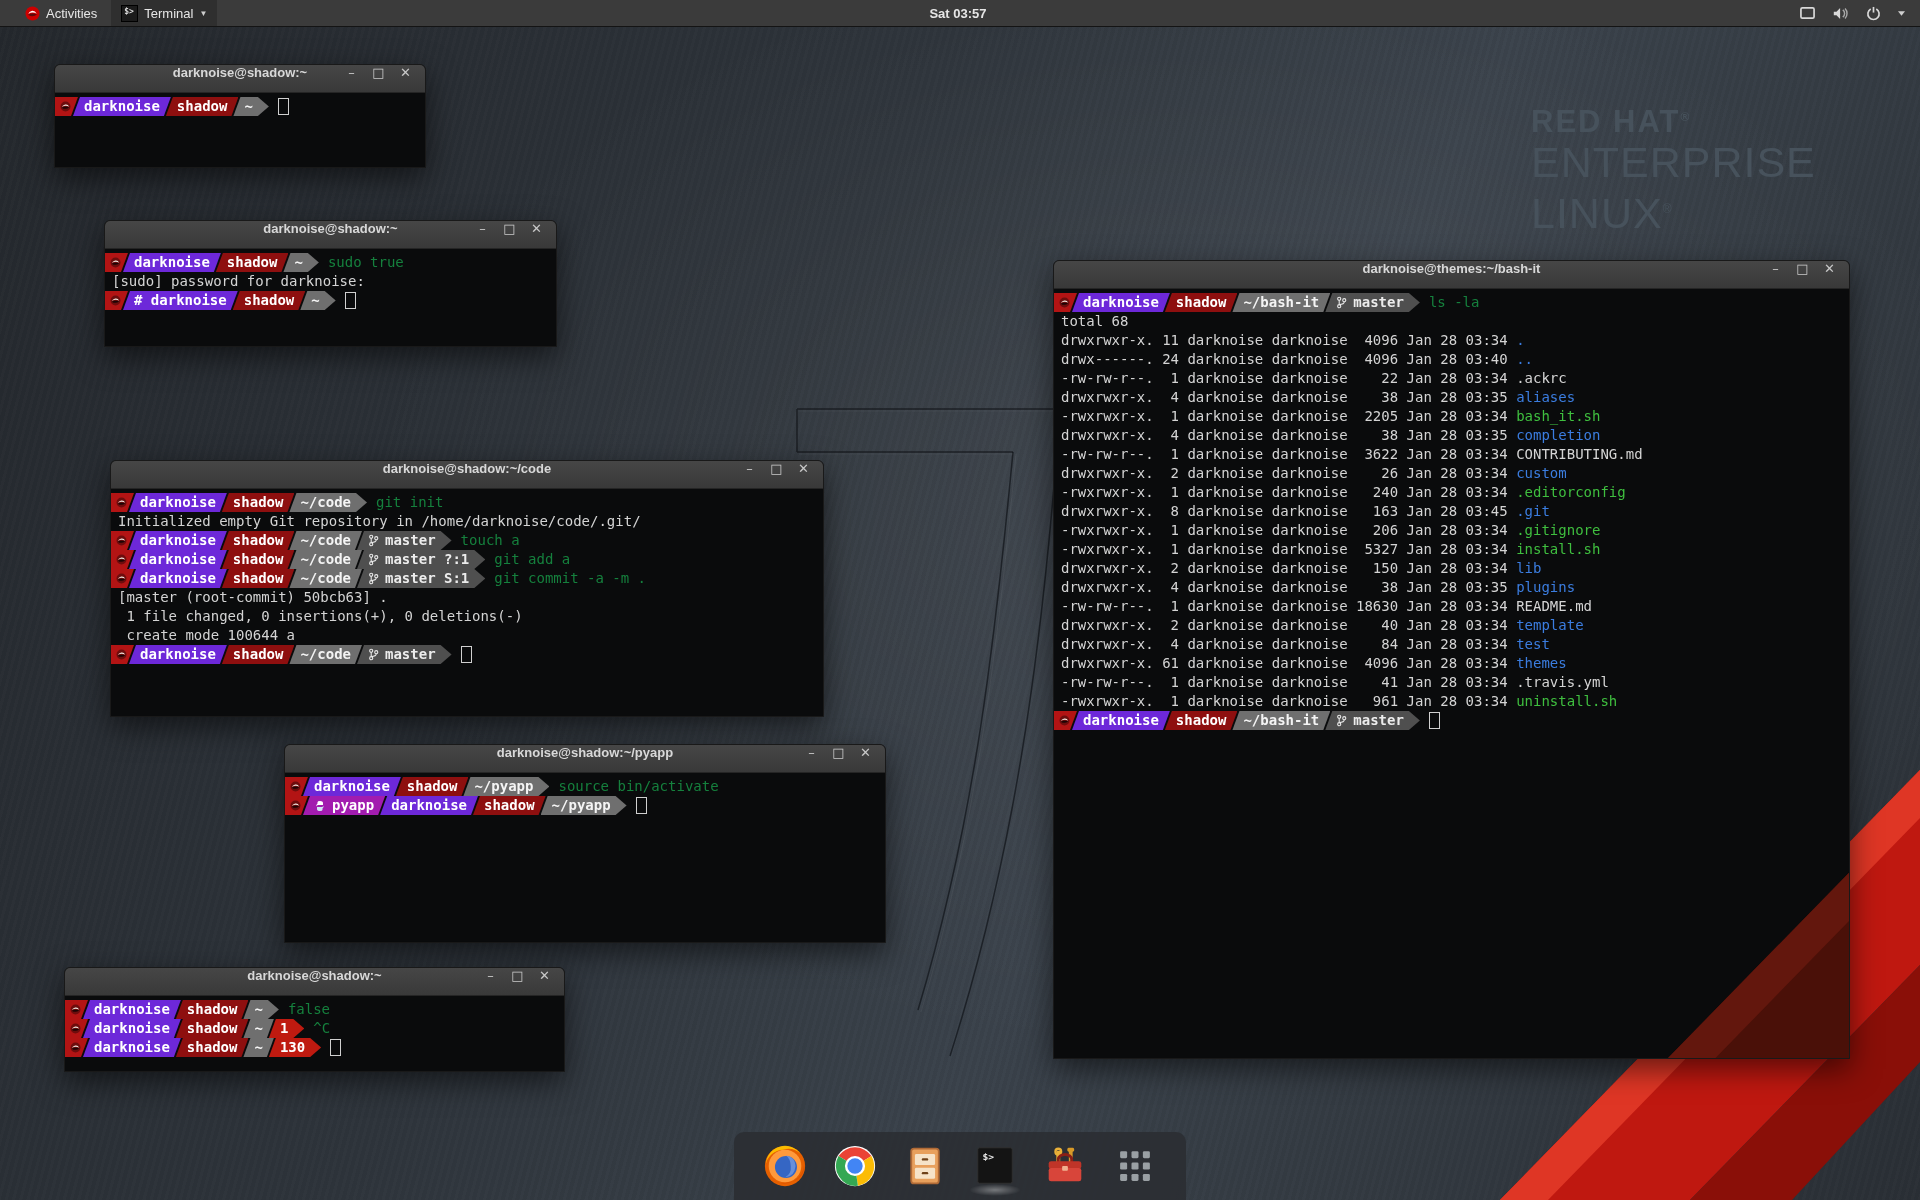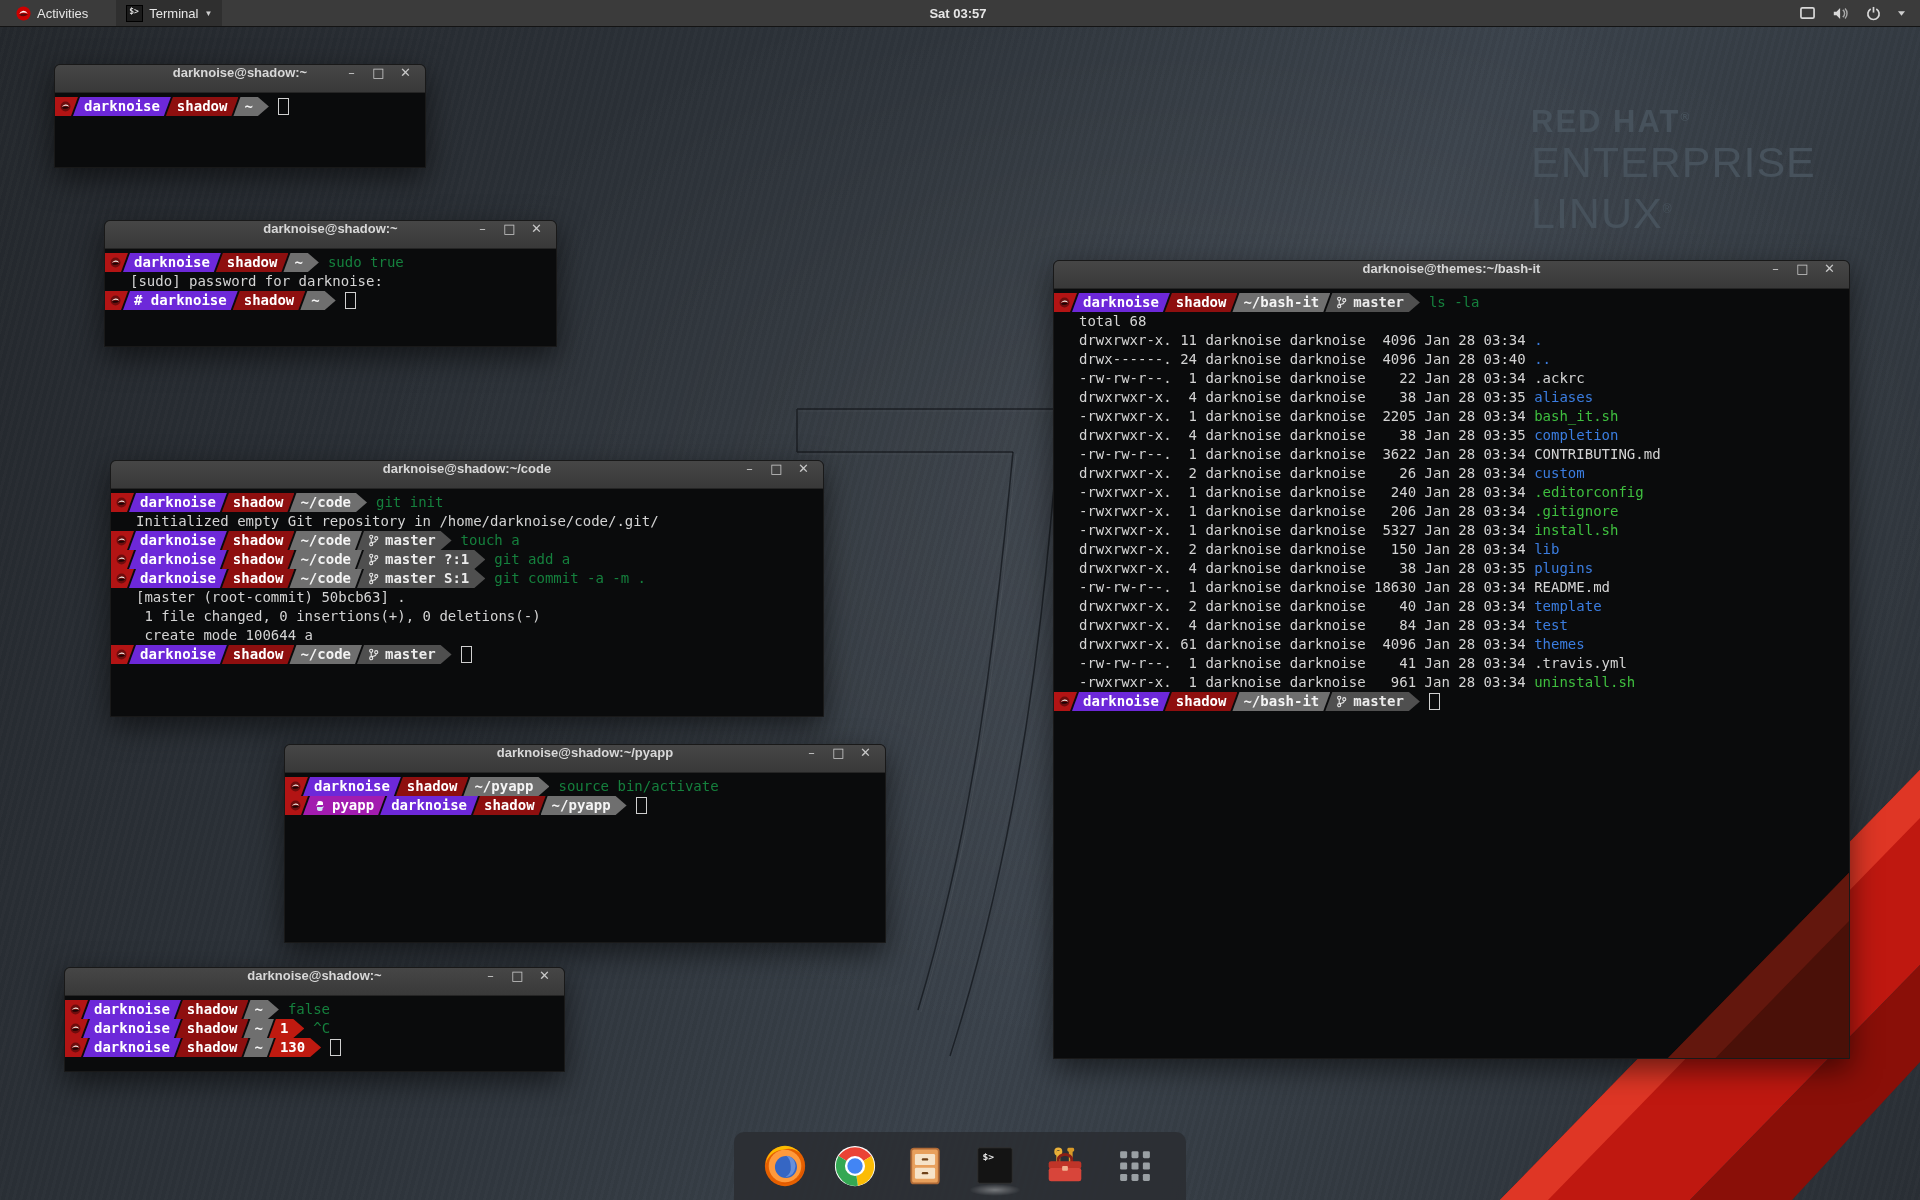--- a/index.html
+++ b/index.html
@@ -14,21 +14,21 @@
     background:repeating-linear-gradient(105deg,rgba(255,255,255,0.012) 0 3px,rgba(0,0,0,0.025) 3px 7px);}
   .bg-lines{position:absolute;inset:0;pointer-events:none}
   .redband{position:absolute;inset:0;pointer-events:none}
   .band1{background:#bf1810;clip-path:polygon(1500px 1200px,1920px 770px,1920px 965px,1690px 1200px)}
   .bstreak{background:#e23a28;clip-path:polygon(1500px 1200px,1920px 770px,1920px 818px,1548px 1200px)}
   .band2{background:#8a0f08;clip-path:polygon(1690px 1200px,1920px 965px,1920px 1062px,1792px 1200px)}
   
   .topbar{position:absolute;left:0;top:0;right:0;height:26px;background:#3b3b3b;
     border-bottom:1px solid #141414;display:flex;align-items:center;color:#e6e6e6;
     font-size:13px;z-index:50}
-  .tb-left{display:flex;align-items:center;gap:20px;padding-left:8px}
+  .tb-left{display:flex;align-items:center;gap:6px;padding-left:17px}
   .tb-activities{display:flex;align-items:center;gap:6px;padding:0 8px;height:26px;cursor:pointer}
   .tb-appmenu{display:flex;align-items:center;gap:6px;padding:0 10px;height:26px;background:#2f2f2f}
   .tb-appmenu .mini-term{width:17px;height:17px;background:#1b1b1b;border:1px solid #000;
     color:#ddd;font:bold 8px "DejaVu Sans Mono",monospace;display:flex;align-items:flex-start;
     justify-content:flex-start;padding:1px 0 0 2px;box-sizing:border-box}
   .tb-caret{font-size:8px;color:#cfcfcf}
   .tb-clock{position:absolute;left:0;right:4px;text-align:center;font-weight:bold;pointer-events:none}
   .tb-right{margin-left:auto;display:flex;align-items:center;gap:16px;padding-right:14px;z-index:2}
   .tb-right svg{display:block}
   
@@ -48,21 +48,21 @@
   .winbtn{width:27px;text-align:center;color:#c9c9c9;font-size:13px;cursor:pointer;
     font-family:"DejaVu Sans",sans-serif}
   .term{position:relative;padding:4px 0 0 0;font:14px/19px "DejaVu Sans Mono",monospace;
     color:#d4d4d4;height:calc(100% - 27px);box-sizing:border-box}
   .term .bleed{position:absolute;inset:0;z-index:0}
   .bleed .p1{position:absolute;inset:0;background:#4a1008;
     clip-path:polygon(447px 940px,867px 510px,867px 705px,637px 940px)}
   .bleed .p2{position:absolute;inset:0;background:#63170d;
     clip-path:polygon(447px 940px,867px 510px,867px 558px,495px 940px)}
   .tline{position:relative;z-index:1;white-space:pre;height:19px;display:flex;align-items:center}
-  .tline.out{display:block;padding-left:25px}
+  .tline.out{display:block;padding-left:7px}
   
   .seg{display:inline-flex;align-items:center;height:19px;padding:0 11px;
     font-weight:bold;color:#fff;clip-path:polygon(7px 0,100% 0,calc(100% - 7px) 100%,0 100%);
     margin-left:-5px;white-space:pre}
   .seg:first-child{margin-left:0;clip-path:polygon(0 0,100% 0,calc(100% - 7px) 100%,0 100%)}
   .seg.seg-last{clip-path:polygon(7px 0,calc(100% - 11px) 0,100% 50%,calc(100% - 11px) 100%,0 100%);
     padding-right:16px}
   .seg-icon{background:#b31414;padding:0 7px 0 5px}
   .seg-user{background:#6d28d9}
   .seg-host{background:#8e0f0f}
@@ -328,20 +328,21 @@
       <div class="tline out">total 68</div>
       <div class="tline out"><span>drwxrwxr-x. 11 darknoise darknoise  4096 Jan 28 03:34 </span><span class="c-dir">.</span></div>
       <div class="tline out"><span>drwx------. 24 darknoise darknoise  4096 Jan 28 03:40 </span><span class="c-dir">..</span></div>
       <div class="tline out"><span>-rw-rw-r--.  1 darknoise darknoise    22 Jan 28 03:34 </span><span class="c-plain">.ackrc</span></div>
       <div class="tline out"><span>drwxrwxr-x.  4 darknoise darknoise    38 Jan 28 03:35 </span><span class="c-dir">aliases</span></div>
       <div class="tline out"><span>-rwxrwxr-x.  1 darknoise darknoise  2205 Jan 28 03:34 </span><span class="c-exec">bash_it.sh</span></div>
       <div class="tline out"><span>drwxrwxr-x.  4 darknoise darknoise    38 Jan 28 03:35 </span><span class="c-dir">completion</span></div>
       <div class="tline out"><span>-rw-rw-r--.  1 darknoise darknoise  3622 Jan 28 03:34 </span><span class="c-plain">CONTRIBUTING.md</span></div>
       <div class="tline out"><span>drwxrwxr-x.  2 darknoise darknoise    26 Jan 28 03:34 </span><span class="c-dir">custom</span></div>
       <div class="tline out"><span>-rwxrwxr-x.  1 darknoise darknoise   240 Jan 28 03:34 </span><span class="c-exec">.editorconfig</span></div>
+      <div class="tline out"><span>drwxrwxr-x.  8 darknoise darknoise   163 Jan 28 03:45 </span><span class="c-dir">.git</span></div>
       <div class="tline out"><span>-rwxrwxr-x.  1 darknoise darknoise   206 Jan 28 03:34 </span><span class="c-exec">.gitignore</span></div>
       <div class="tline out"><span>-rwxrwxr-x.  1 darknoise darknoise  5327 Jan 28 03:34 </span><span class="c-exec">install.sh</span></div>
       <div class="tline out"><span>drwxrwxr-x.  2 darknoise darknoise   150 Jan 28 03:34 </span><span class="c-dir">lib</span></div>
       <div class="tline out"><span>drwxrwxr-x.  4 darknoise darknoise    38 Jan 28 03:35 </span><span class="c-dir">plugins</span></div>
       <div class="tline out"><span>-rw-rw-r--.  1 darknoise darknoise 18630 Jan 28 03:34 </span><span class="c-plain">README.md</span></div>
       <div class="tline out"><span>drwxrwxr-x.  2 darknoise darknoise    40 Jan 28 03:34 </span><span class="c-dir">template</span></div>
       <div class="tline out"><span>drwxrwxr-x.  4 darknoise darknoise    84 Jan 28 03:34 </span><span class="c-dir">test</span></div>
       <div class="tline out"><span>drwxrwxr-x. 61 darknoise darknoise  4096 Jan 28 03:34 </span><span class="c-dir">themes</span></div>
       <div class="tline out"><span>-rw-rw-r--.  1 darknoise darknoise    41 Jan 28 03:34 </span><span class="c-plain">.travis.yml</span></div>
       <div class="tline out"><span>-rwxrwxr-x.  1 darknoise darknoise   961 Jan 28 03:34 </span><span class="c-exec">uninstall.sh</span></div>

